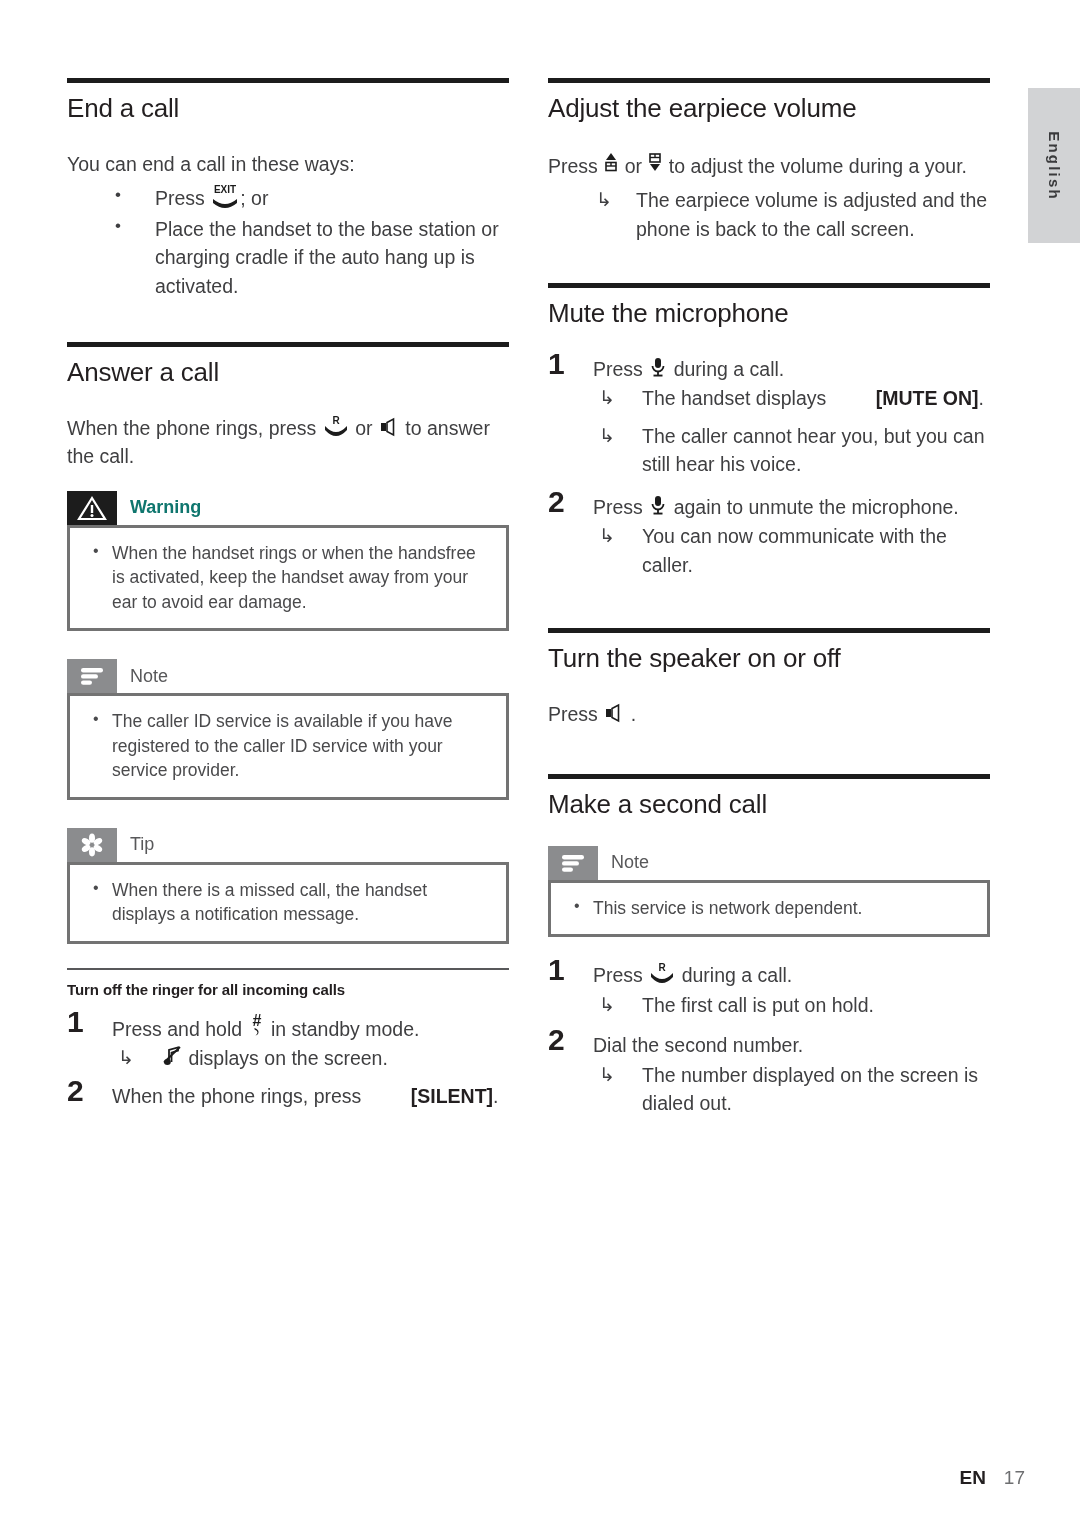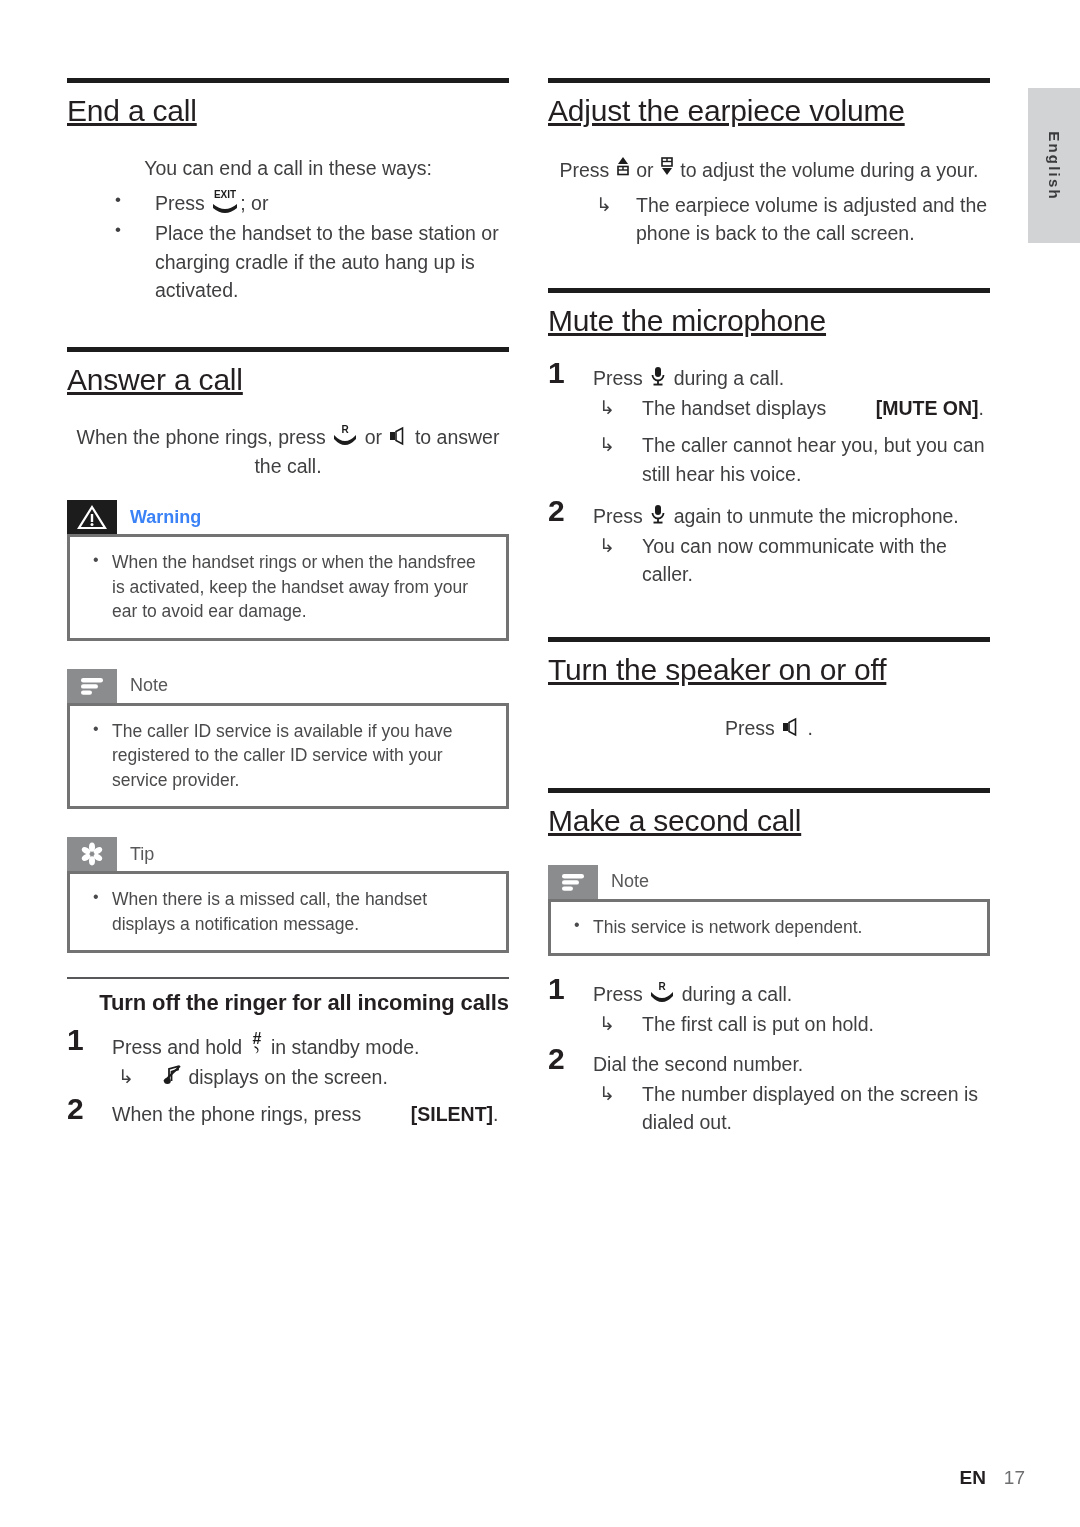--- a/index.html
+++ b/index.html
@@ -57,45 +57,42 @@
     height: 5px;
     background: #1c1c1c;
     margin: 0 0 10px 0;
   }
   .rule-thin {
     height: 2px;
     background: #58585a;
     margin: 0 0 10px 0;
   }
   h1.section-title {
-    font-size: 30px;
+    font-size: 26px;
     font-weight: normal;
     color: #231f20;
     margin: 0 0 26px 0;
     line-height: 1.18;
     letter-spacing: -0.2px;
-    text-decoration: underline;
   }
   h2.sub-title {
-    font-size: 22px;
+    font-size: 15px;
     font-weight: bold;
     color: #231f20;
     margin: 10px 0 14px 0;
     line-height: 1.28;
     letter-spacing: -0.1px;
-    text-align: right;
   }
 
   
   p.body, .body {
     font-size: 19.5px;
     line-height: 1.46;
     margin: 0 0 6px 0;
     color: #3f3f41;
-    text-align: center;
   }
   .spacer-sm { height: 10px; }
   .spacer-md { height: 24px; }
   .spacer-lg { height: 40px; }
 
   
   ul.dot-list {
     list-style: none;
     margin: 4px 0 0 0;
     padding: 0;
@@ -191,21 +188,21 @@
     justify-content: center;
     flex: 0 0 auto;
   }
   .badge-warning { background: #1c1c1c; }
   .badge-note, .badge-tip { background: #8b8c8e; }
   .callout-label {
     font-size: 18px;
     margin-left: 13px;
     color: #58585a;
   }
-  .callout-label.warn { color: #3b82f6; font-weight: bold; }
+  .callout-label.warn { color: #0f766e; font-weight: bold; }
   .callout-body {
     border: 3px solid #737373;
     padding: 13px 16px 14px 16px;
   }
   .callout-body ul {
     list-style: none;
     margin: 0;
     padding: 0;
   }
   .callout-body li {

